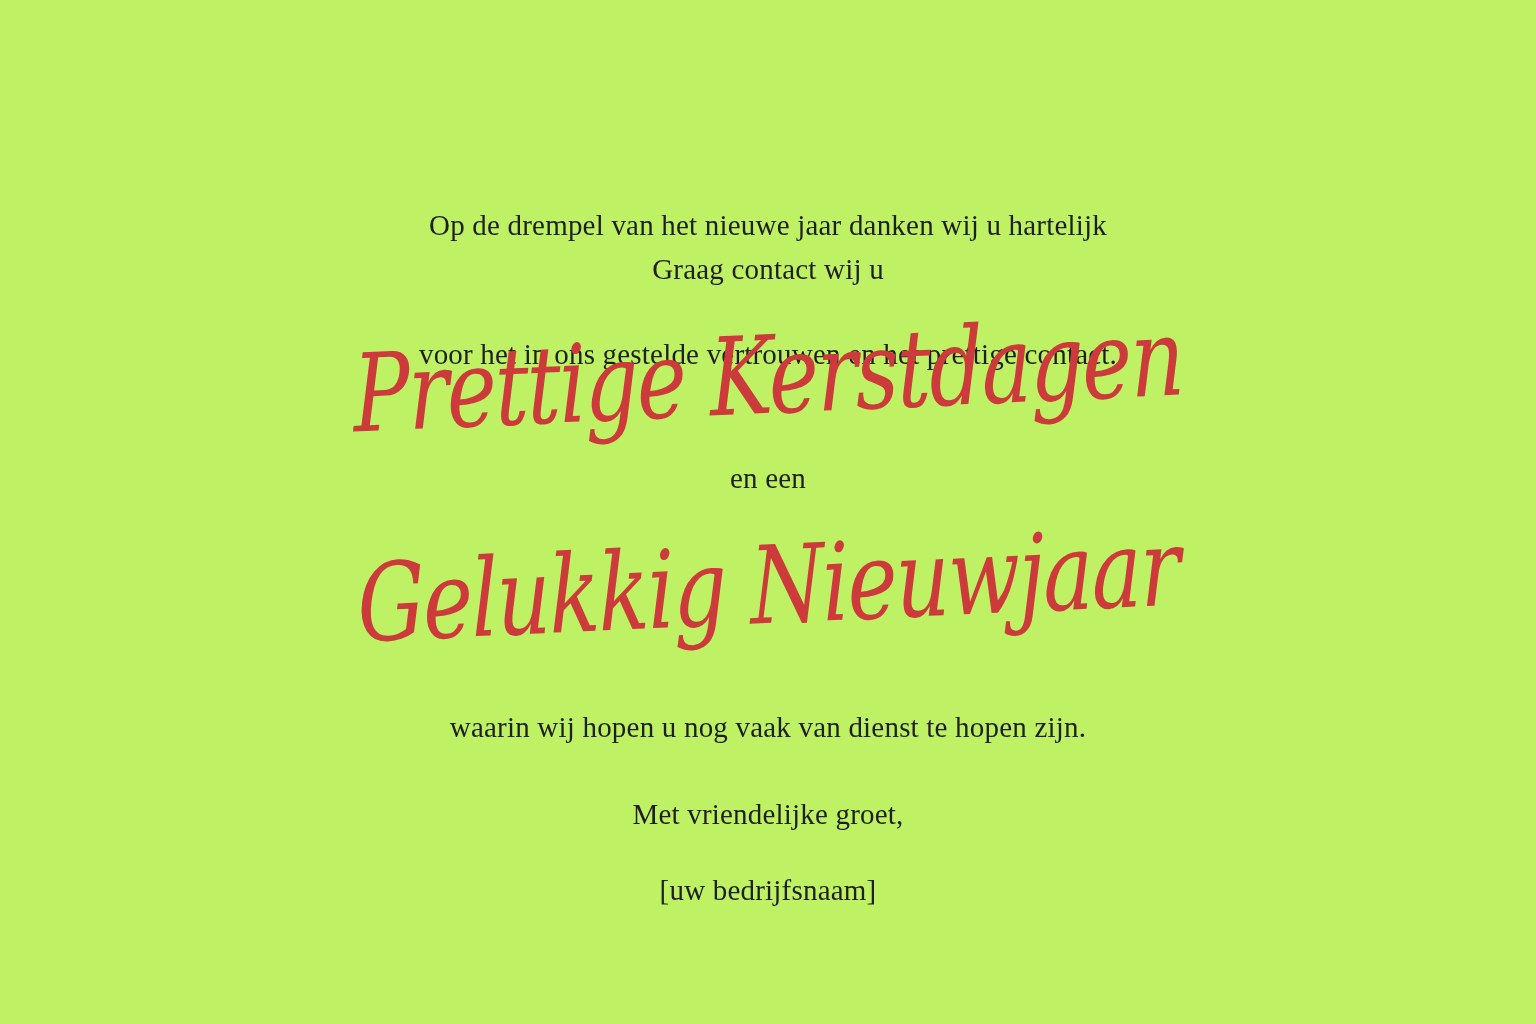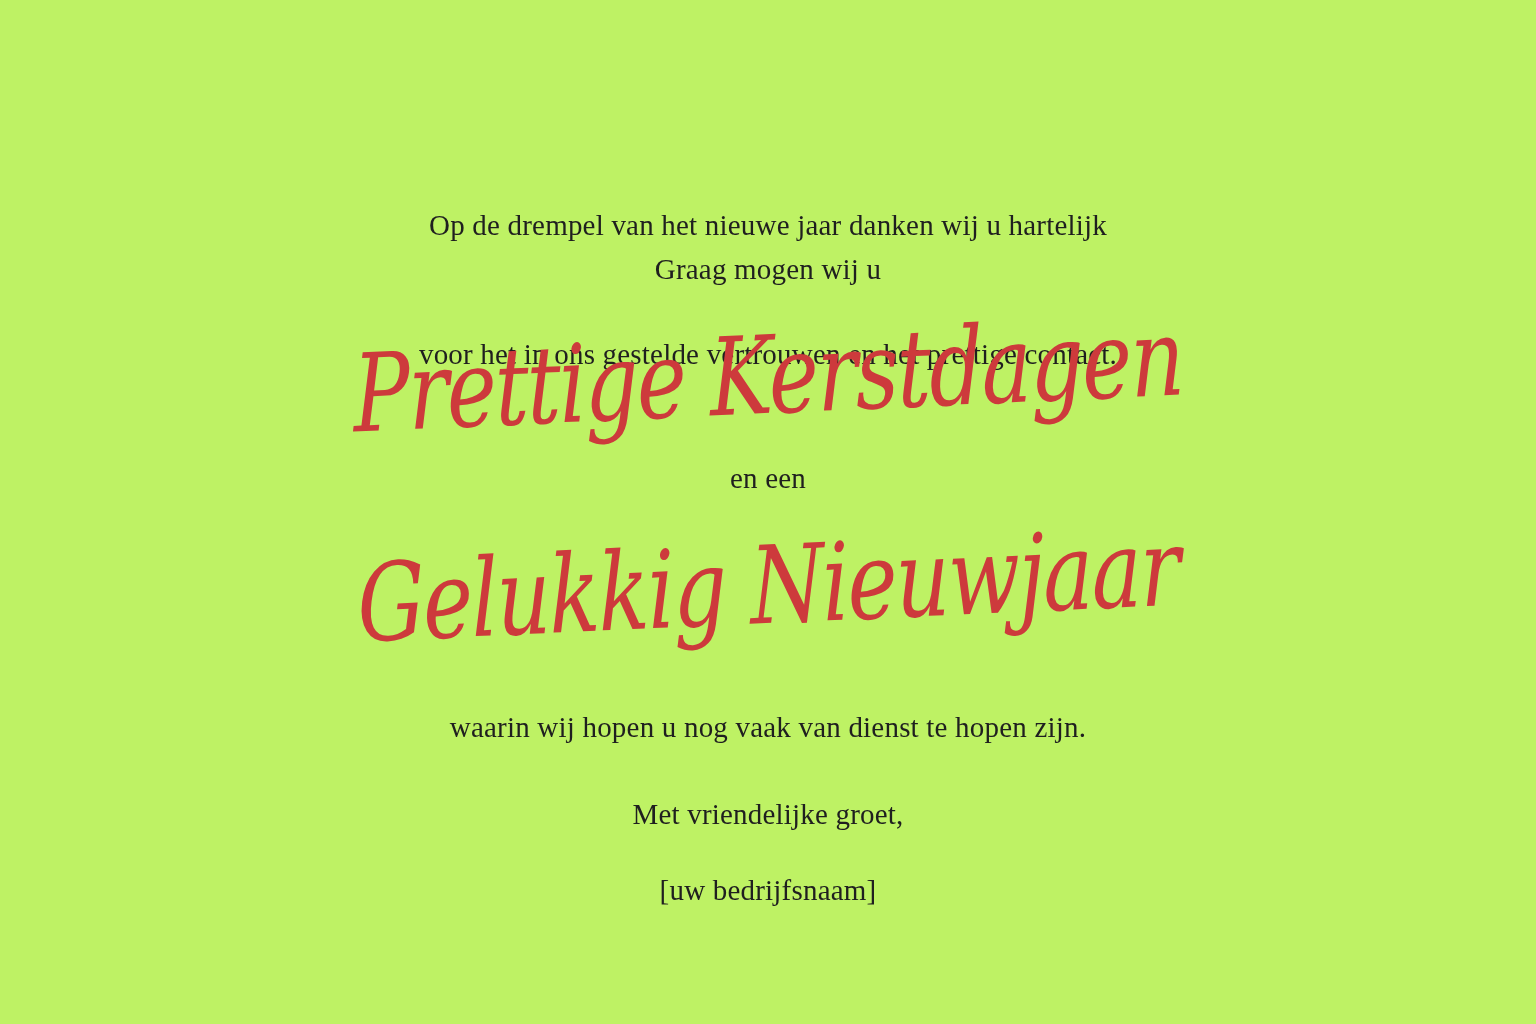--- a/index.html
+++ b/index.html
@@ -69,21 +69,21 @@
 </head>
 <body>
 
 <div class="card">
 
   <div class="line body-text intro">
     <div>Op de drempel van het nieuwe jaar danken wij u hartelijk</div>
     <div>voor het in ons gestelde vertrouwen en het prettige contact.</div>
   </div>
 
-  <div class="line body-text lead-in">Graag mogen wij u</div>
+  <div class="line body-text lead-in">Graag contact wij u</div>
 
   <div class="line script script-christmas">Prettige Kerstdagen</div>
 
   <div class="line body-text connector">en een</div>
 
   <div class="line script script-newyear">Gelukkig Nieuwjaar</div>
 
   <div class="line body-text closing">waarin wij hopen u nog vaak van dienst te hopen zijn.</div>
 
   <div class="line body-text company">[uw bedrijfsnaam]</div>

